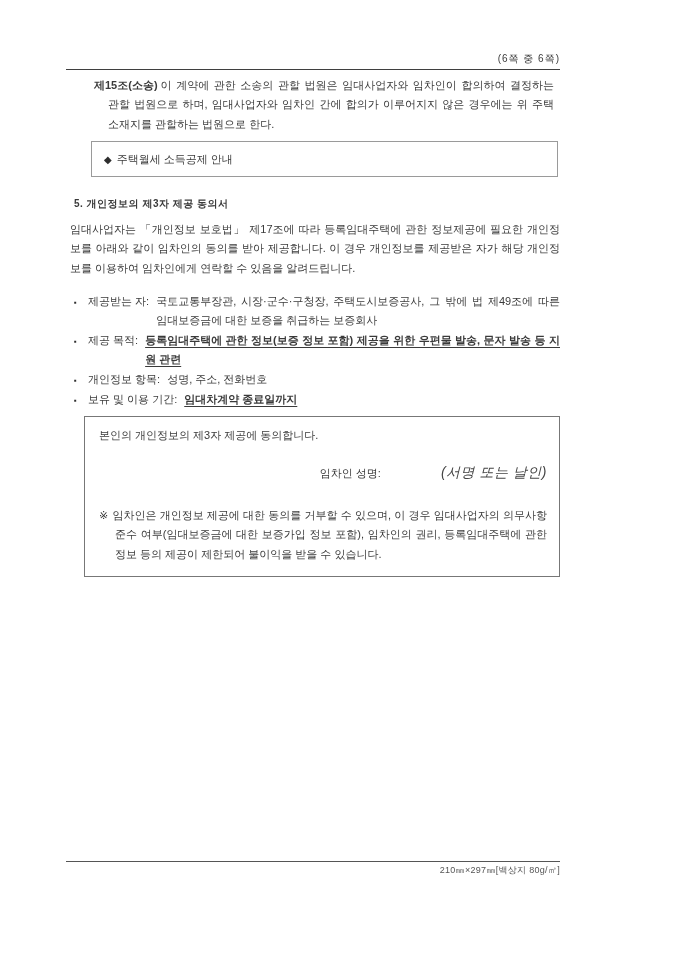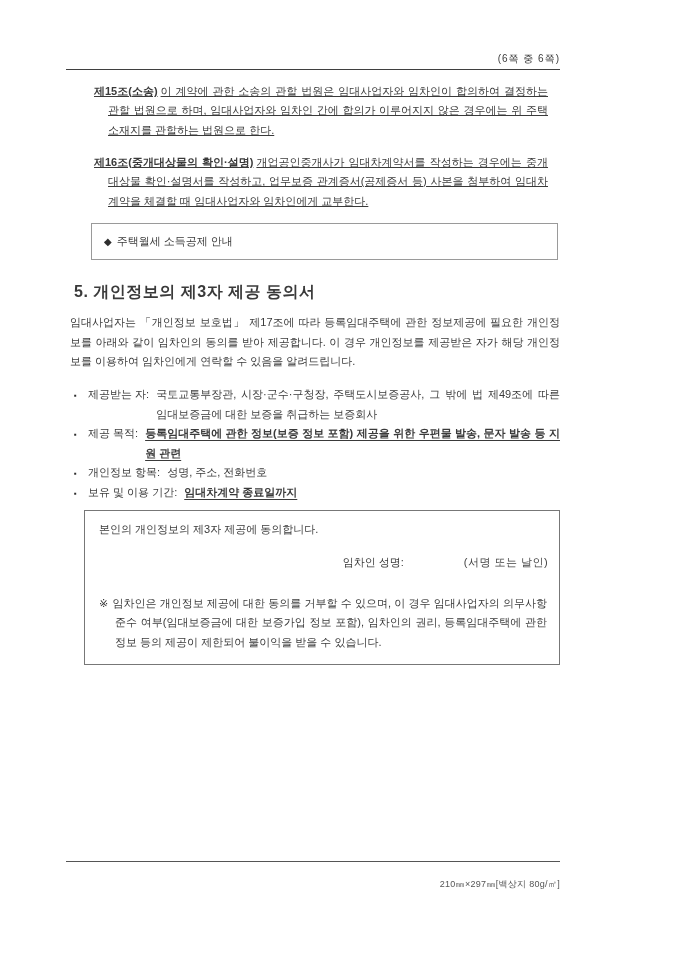--- a/index.html
+++ b/index.html
@@ -15,80 +15,77 @@
     position:absolute; left:66px; right:58px; top:50px;
     font-size:11px; line-height:1.78;
   }
   
   .hdr {
     text-align:right; font-size:10px; color:#3a3a3a;
     padding-bottom:1px; border-bottom:1.5px solid #3f3f3f;
     margin-bottom:6px; letter-spacing:1px;
   }
   
-  .article { margin:12px; padding-left:30px; text-indent:-14px; text-align:justify;text-decoration:underline; }
+  .article { margin:6px; padding-left:30px; text-indent:-14px; text-align:justify; }
   .articles .article:first-child { margin-left:12px; }
   .article .t { font-weight:bold; }
   .article .b { margin-left:3px; }
   
   .notice-box {
     margin:3px 2px 0 25px;
     border:1px solid #9a9a9a;
     padding:8px 10px 7px 12px;
   }
   .notice-title { text-align:left; }
   .notice-title .dia { font-size:10px; margin-right:5px; color:#2e2e2e; }
   .notice-body { padding-left:3px; text-align:justify; }
   
-  .sec-heading { margin:18px 0 0 8px; font-weight:bold; font-size:16px; letter-spacing:0.5px; }
+  .sec-heading { margin:18px 0 0 8px; font-weight:bold; font-size:10px; letter-spacing:0.5px; }
   .sec-intro { margin:7px 0 0 4px; text-align:justify; }
   
   .bullets { margin:13px 0 0 8px; }
   .bullet { display:flex; align-items:baseline; }
   .bullet .bm { width:14px; font-size:8px; flex:none; color:#2e2e2e; }
   .bullet .bl { white-space:nowrap; margin-right:7px; flex:none; }
   .bullet .bv { flex:1; text-align:justify; }
   .bullet .bv.em { font-weight:bold; text-decoration:underline; text-underline-offset:2.5px; }
   
   .consent-box {
     margin:7px 0 0 18px;
     border:1px solid #777;
     padding:9px 12px 12px 14px;
   }
   .consent-box .stmt { margin:0; }
-  .sig-row { display:flex; justify-content:center; align-items:baseline; margin-top:14px; padding-left:245px; }
+  .sig-row { display:flex; justify-content:flex-end; align-items:baseline; margin-top:14px; padding-left:245px; }
   .sig-row .sig-label { flex:none; }
   .sig-row .sig-field { flex:1; min-width:60px; height:12px; }
-  .sig-row .sig-hint { flex:none; font-size:11px; color:#444; letter-spacing:0.5px; }
+  .sig-row .sig-hint { flex:none; font-size:14px; color:#444; letter-spacing:0.5px;font-style:italic; }
   .note { margin:21px 0 0 0; padding-left:16px; text-indent:-16px; text-align:justify; }
   .note .nm { margin-right:4px; }
   
   .footer {
     position:absolute; left:66px; right:58px; top:861px;
     border-top:1.5px solid #555;
     text-align:right; font-size:9px; color:#555;
-    padding-top:16px; letter-spacing:0.3px;
+    padding-top:2px; letter-spacing:0.3px;
   }
 </style>
 </head>
 <body>
 
 <div class="page">
   <div class="content">
 
     <div class="hdr">
       <span>(6쪽 중 6쪽)</span>
     </div>
 
     <div class="articles">
         <p class="article">
     <b class="t">제15조(소송)</b><span class="b">이 계약에 관한 소송의 관할 법원은 임대사업자와 임차인이 합의하여 결정하는 관할 법원으로 하며, 임대사업자와 임차인 간에 합의가 이루어지지 않은 경우에는 위 주택 소재지를 관할하는 법원으로 한다.</span>
-  </p>
-        <p class="article">
-    <b class="t">제16조(중개대상물의 확인·설명)</b><span class="b">개업공인중개사가 임대차계약서를 작성하는 경우에는 중개대상물 확인·설명서를 작성하고, 업무보증 관계증서(공제증서 등) 사본을 첨부하여 임대차계약을 체결할 때 임대사업자와 임차인에게 교부한다.</span>
   </p>
       </div>
 
     <div class="notice-box">
       <div class="notice-title">
         <span class="dia">◆</span><span>주택월세 소득공제 안내</span>
       </div>
     </div>
 
     <div class="sec-heading">5. 개인정보의 제3자 제공 동의서</div>

